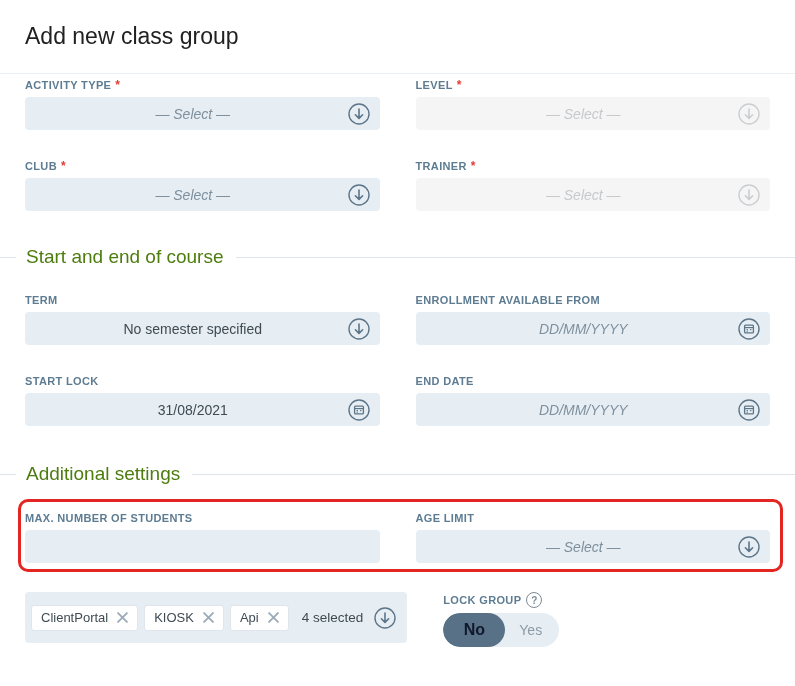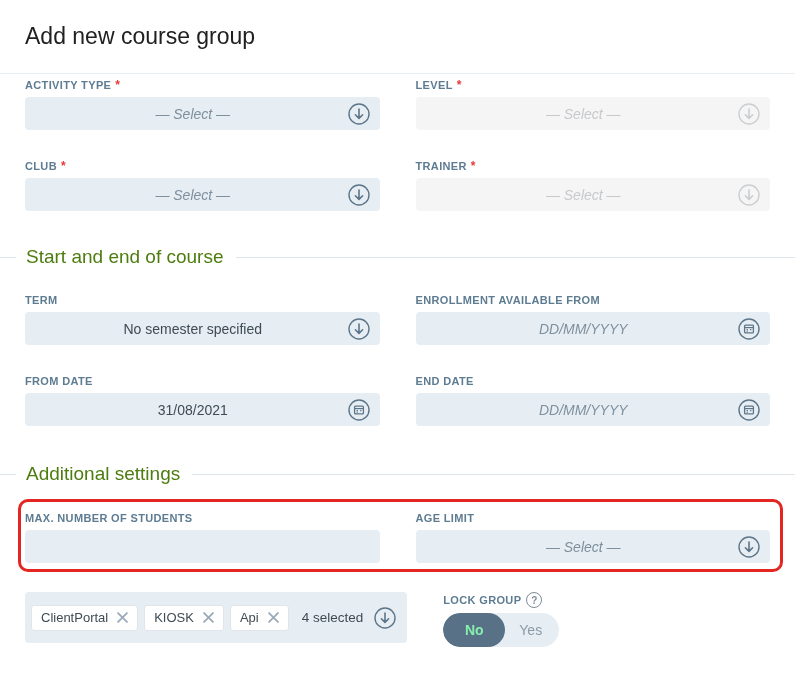--- a/index.html
+++ b/index.html
@@ -154,39 +154,39 @@
     overflow: hidden;
   }
   .toggle-no {
     display: flex;
     align-items: center;
     justify-content: center;
     height: 34px;
     min-width: 62px;
     padding: 0 18px;
     background: #587187;
-    color: #86efac;
-    font-size: 14px;
+    color: #0f172a;
+    font-size: 16px;
     font-weight: 700;
     border-radius: 17px;
     cursor: pointer;
   }
   .toggle-yes {
     padding: 0 17px 0 14px;
     color: #8c99a5;
     font-size: 14px;
     cursor: pointer;
   }
 </style>
 </head>
 <body>
 
 <div class="page">
 
-  <h1 class="page-title">Add new course group</h1>
+  <h1 class="page-title">Add new class group</h1>
   <div class="top-divider"></div>
 
   <div class="form">
 
     <div class="form-row row-1">
       <div class="field-group">
         <div class="field-label">
           <span>ACTIVITY TYPE</span>
           <span class="req">*</span>
         </div>
@@ -284,21 +284,21 @@
                 <path d="M9.6 12.6h1.3M13.1 12.6h1.3M9.6 14.2h1.3" stroke="currentColor" stroke-width="1.1"></path>
               </svg>
 </span>
         </div>
       </div>
     </div>
 
     <div class="form-row row-4">
       <div class="field-group">
         <div class="field-label">
-          <span>FROM DATE</span>
+          <span>START LOCK</span>
         </div>
         <div class="control">
           <span class="grow">31/08/2021</span>
           <span class="icon-btn icon-calendar">
   <svg viewBox="0 0 24 24" width="24" height="24">
                 <circle cx="12" cy="12" r="10" fill="none" stroke="currentColor" stroke-width="1.4"></circle>
                 <rect x="7.6" y="8.2" width="8.8" height="7.6" rx="0.9" fill="none" stroke="currentColor" stroke-width="1.3"></rect>
                 <path d="M7.6 10.6h8.8" stroke="currentColor" stroke-width="1.2"></path>
                 <path d="M9.6 12.6h1.3M13.1 12.6h1.3M9.6 14.2h1.3" stroke="currentColor" stroke-width="1.1"></path>
               </svg>

